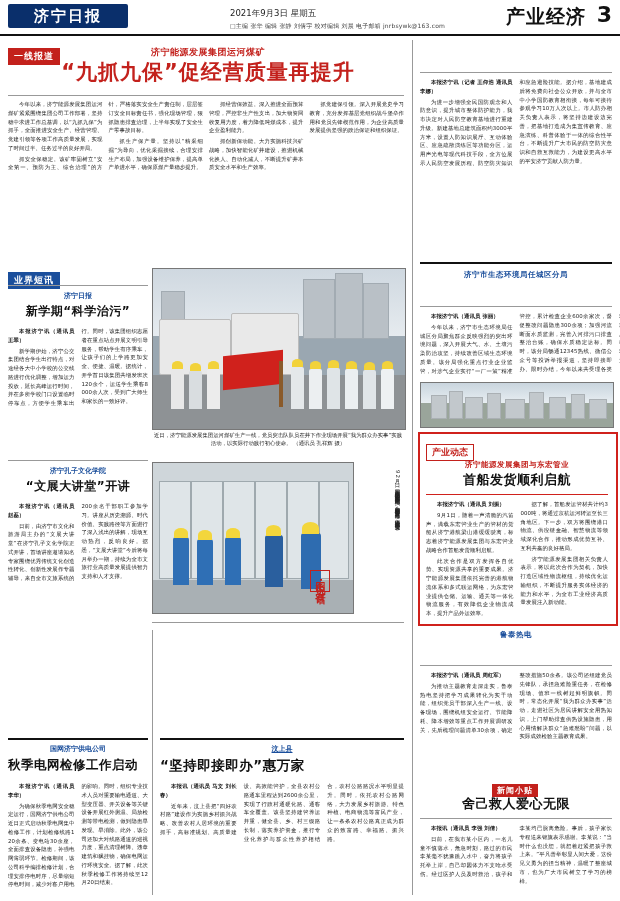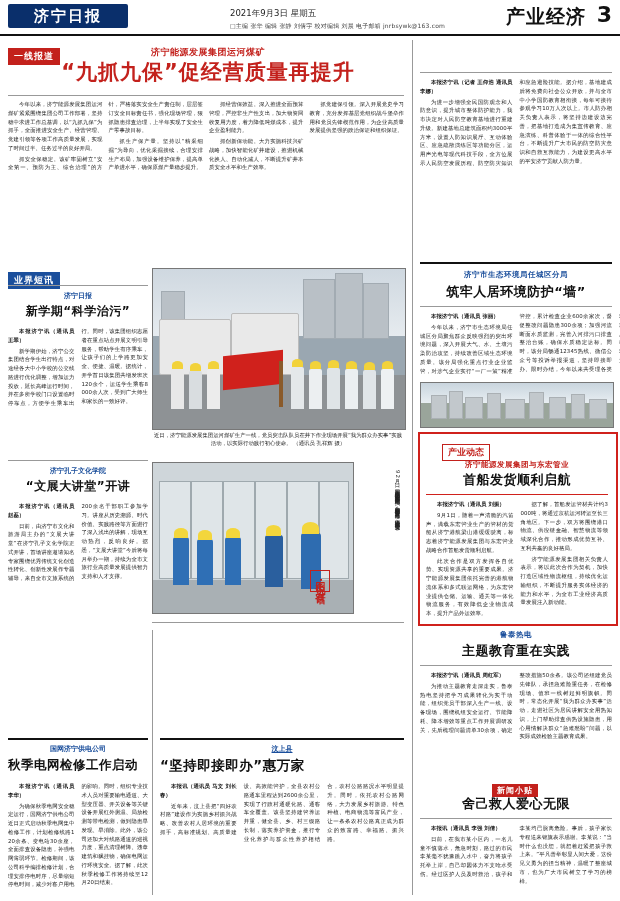--- a/index.html
+++ b/index.html
@@ -239,21 +239,20 @@
   </div>
 
   <div class="hrule" style="left:420px;top:72px;width:192px;"></div>
   <div class="col-text c2" style="position:absolute;left:420px;top:78px;width:192px;height:180px;">
     <p><span class="byline">本报济宁讯（记者 王仰浩 通讯员 李娜）</span></p>
     <p>为进一步增强全民国防观念和人防意识，提升城市整体防护能力，我市决定对人民防空教育基地进行重建升级。新建基地总建筑面积约3000平方米，设置人防知识展厅、互动体验区、应急疏散演练区等功能分区，运用声光电等现代科技手段，全方位展示人民防空发展历程、防空防灾知识和应急避险技能。据介绍，基地建成后将免费向社会公众开放，并与全市中小学国防教育相衔接，每年可接待参观学习10万人次以上。市人防办相关负责人表示，将坚持边建设边完善，把基地打造成为集宣传教育、应急演练、科普体验于一体的综合性平台，不断提升广大市民的防空防灾意识和自救互救能力，为建设更高水平的平安济宁贡献人防力量。</p>
   </div>
 
   <div class="hrule-thick" style="left:420px;top:262px;width:192px;"></div>
   <div class="kicker" style="position:absolute;left:420px;top:270px;width:192px;font-size:7.5px;color:#1b4f9c;">济宁市生态环境局任城区分局</div>
-  <div class="headline-black" style="position:absolute;left:420px;top:284px;width:192px;font-size:13px;">筑牢人居环境防护“墙”</div>
   <div class="hrule" style="left:420px;top:306px;width:192px;"></div>
   <div class="col-text c2" style="position:absolute;left:420px;top:312px;width:192px;height:66px;">
     <p><span class="byline">本报济宁讯（通讯员 张丽）</span></p>
     <p>今年以来，济宁市生态环境局任城区分局聚焦群众反映强烈的突出环境问题，深入开展大气、水、土壤污染防治攻坚，持续改善区域生态环境质量。该分局强化重点行业企业监管，对涉气企业实行“一厂一策”精准管控，累计检查企业600余家次，督促整改问题隐患300余项；加强河流断面水质监测，完善入河排污口排查整治台账，确保水质稳定达标。同时，该分局畅通12345热线、微信公众号等投诉举报渠道，坚持即接即办、限时办结，今年以来共受理各类环境信访件500余件，办结率100%，群众满意度持续提升。下一步，该分局将坚持问题导向，突出精准治污、科学治污、依法治污，不断筑牢人居环境防护“墙”，让天更蓝、水更清、景更美。</p>
   </div>
 
   <div class="photo ph3" style="position:absolute;left:420px;top:382px;width:192px;height:44px;border:1px solid #777;">
     <div class="sky"></div>
     <div class="grd"></div>
     <div class="b" style="left:10px;top:12px;width:14px;height:22px;"></div>
@@ -261,37 +260,36 @@
     <div class="b" style="left:44px;top:14px;width:16px;height:20px;"></div>
     <div class="b" style="left:66px;top:10px;width:12px;height:24px;"></div>
     <div class="b" style="left:84px;top:16px;width:18px;height:18px;"></div>
     <div class="b" style="left:108px;top:9px;width:13px;height:25px;"></div>
     <div class="b" style="left:128px;top:14px;width:15px;height:20px;"></div>
     <div class="b" style="left:150px;top:11px;width:12px;height:23px;"></div>
     <div class="b" style="left:168px;top:16px;width:16px;height:18px;"></div>
   </div>
 
   <div class="redbox" style="left:418px;top:432px;width:196px;height:190px;">
-    <div style="position:absolute;left:22px;top:6px;">
+    <div style="position:absolute;left:6px;top:6px;">
       <span class="tag-outline">产业动态</span>
     </div>
     <div class="kicker" style="position:absolute;left:6px;top:26px;width:182px;font-size:7.5px;">济宁能源发展集团与东宏管业</div>
     <div class="headline-black" style="position:absolute;left:6px;top:38px;width:182px;font-size:13px;">首船发货顺利启航</div>
     <div class="hrule" style="left:6px;top:60px;width:182px;background:#d0211c;"></div>
     <div class="col-text c2" style="position:absolute;left:6px;top:66px;width:182px;height:118px;">
       <p><span class="byline">本报济宁讯（通讯员 刘振）</span></p>
       <p>9月1日，随着一声清脆的汽笛声，满载东宏管业生产的管材的货船从济宁港航梁山港缓缓驶离，标志着济宁能源发展集团与东宏管业战略合作首船发货顺利启航。</p>
       <p>此次合作是双方发挥各自优势、实现资源共享的重要成果。济宁能源发展集团依托完善的港航物流体系和多式联运网络，为东宏管业提供仓储、运输、通关等一体化物流服务，有效降低企业物流成本，提升产品外运效率。</p>
       <p>据了解，首船发运管材共计约3000吨，将通过京杭运河转运至长三角地区。下一步，双方将围绕港口物流、供应链金融、智慧物流等领域深化合作，推动形成优势互补、互利共赢的良好格局。</p>
       <p>济宁能源发展集团相关负责人表示，将以此次合作为契机，加快打造区域性物流枢纽，持续优化运输组织，不断提升服务实体经济的能力和水平，为全市工业经济高质量发展注入新动能。</p>
     </div>
   </div>
 
   <div class="kicker" style="position:absolute;left:420px;top:630px;width:192px;font-size:7.5px;color:#1b4f9c;">鲁泰热电</div>
-  <div class="headline-black" style="position:absolute;left:420px;top:643px;width:192px;font-size:13px;">主题教育重在实践</div>
   <div class="hrule" style="left:420px;top:665px;width:192px;"></div>
   <div class="col-text c2" style="position:absolute;left:420px;top:671px;width:192px;height:104px;">
     <p><span class="byline">本报济宁讯（通讯员 周红军）</span></p>
     <p>为推动主题教育走深走实，鲁泰热电坚持把学习成果转化为实干动能，组织党员干部深入生产一线、设备现场，围绕机组安全运行、节能降耗、降本增效等重点工作开展调研攻关，先后梳理问题清单30余项，确定整改措施50余条。该公司还组建党员先锋队，承担急难险重任务，在检修现场、值班一线树起鲜明旗帜。同时，常态化开展“我为群众办实事”活动，走进社区为居民讲解安全用热知识，上门帮助排查供热设施隐患，用心用情解决群众“急难愁盼”问题，以实际成效检验主题教育成果。</p>
   </div>
 
   <div style="position:absolute;left:492px;top:778px;">
     <span class="tag" style="font-size:8px;padding:1px 5px;">新闻小贴</span>
   </div>
   <div class="headline-black" style="position:absolute;left:420px;top:796px;width:192px;font-size:13px;">舍己救人爱心无限</div>

